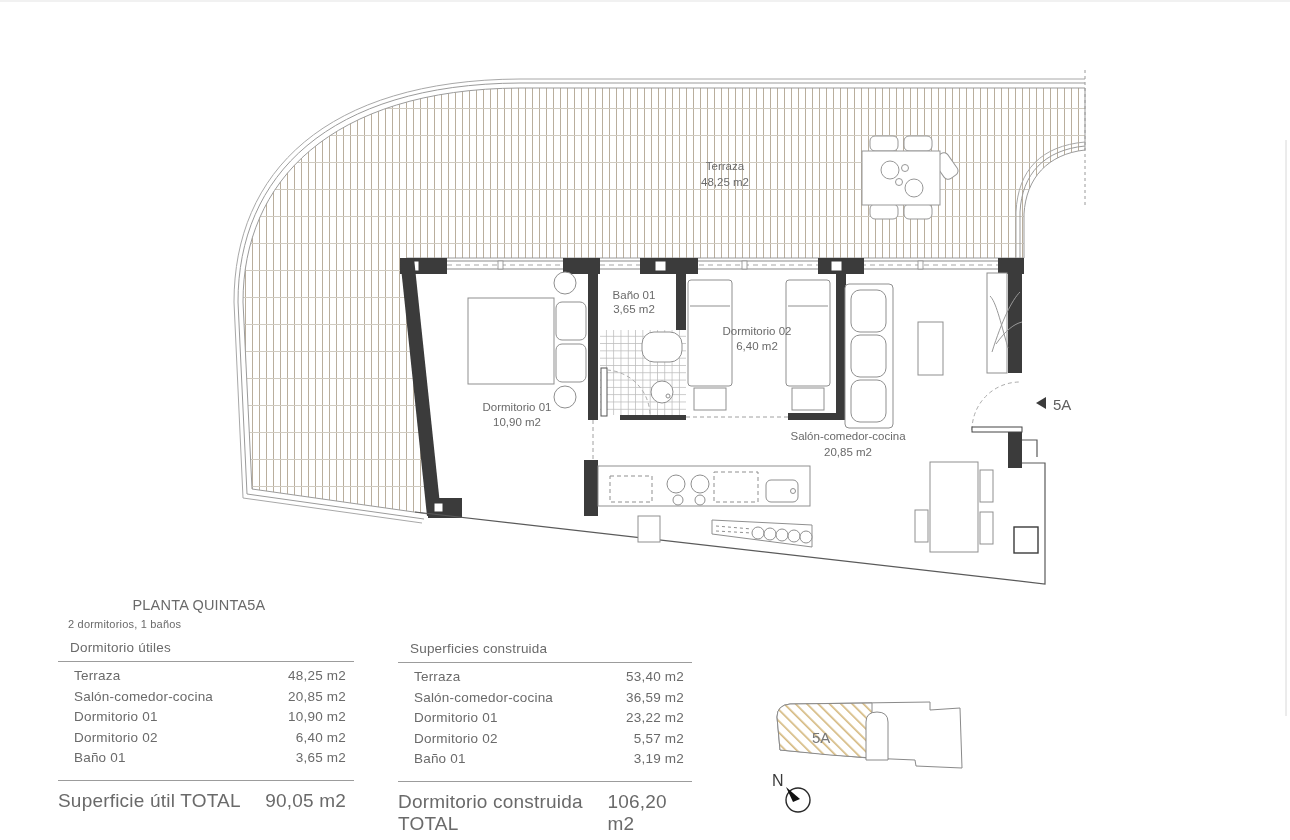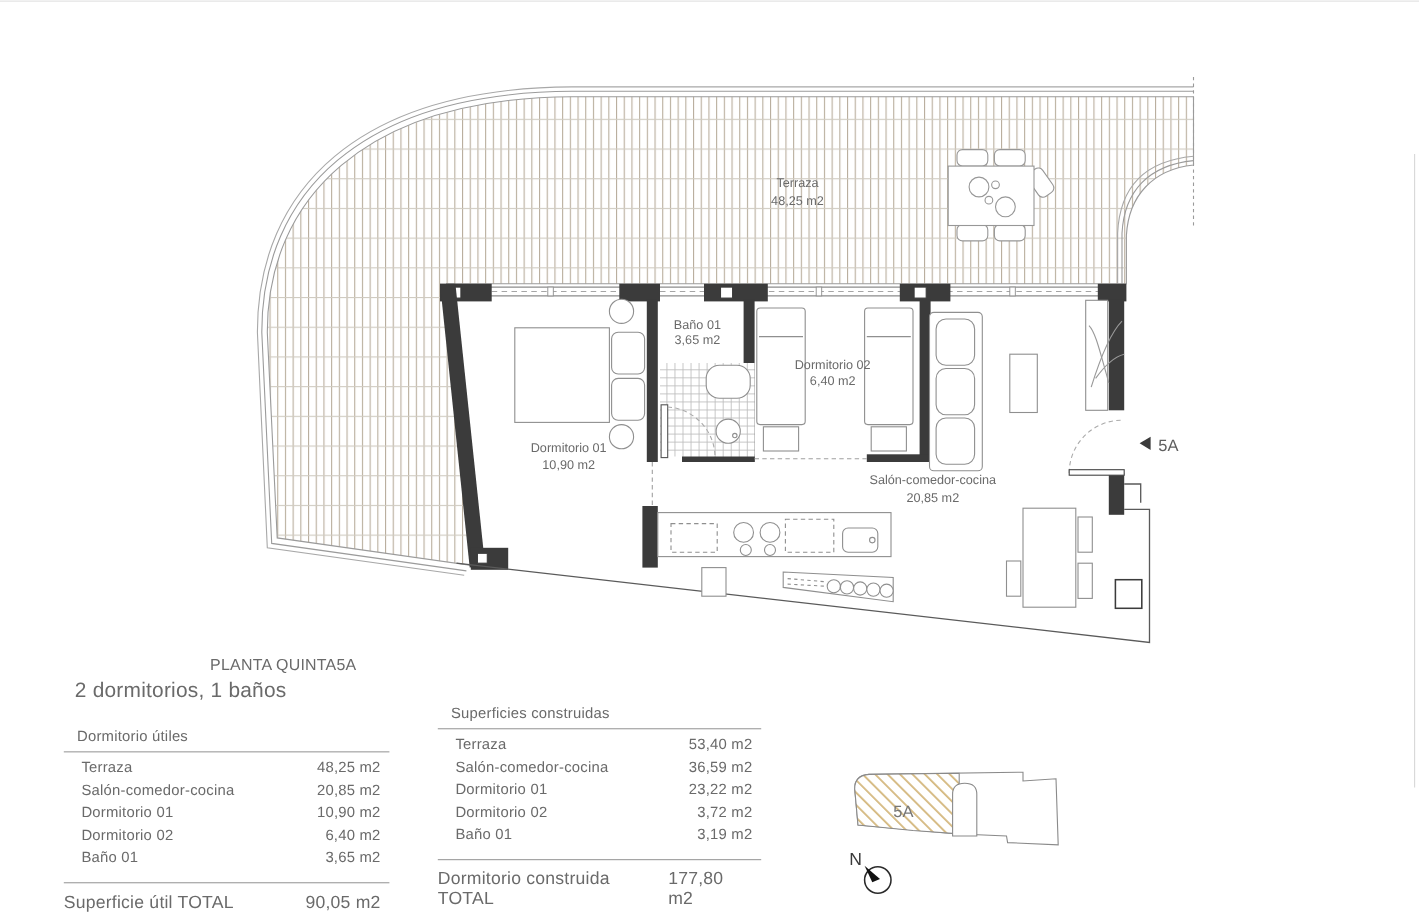--- a/index.html
+++ b/index.html
@@ -1,30 +1,30 @@
 <!DOCTYPE html>
 <html><head>
 <meta charset="utf-8">
 <style>
   html,body{margin:0;padding:0;background:#ffffff;}
   body{width:1290px;height:840px;position:relative;overflow:hidden;
        font-family:"Liberation Sans",sans-serif;}
   svg text{font-family:"Liberation Sans",sans-serif;}
 
   .tbl{position:absolute;color:#6a6a6a;letter-spacing:.2px;}
-  .tbl .row1{display:flex;justify-content:flex-end;font-size:14.5px;
+  .tbl .row1{display:flex;justify-content:center;font-size:14.5px;
              padding:0 30px 0 16px;margin-bottom:5px;}
-  .tbl .subtitle{font-size:19px;padding-left:10px;margin-bottom:22px;}
+  .tbl .subtitle{font-size:11px;padding-left:10px;margin-bottom:10px;}
   .tbl .sec{font-size:13.5px;padding-left:12px;margin-bottom:6px;}
   .tbl .rule{border-top:1px solid #9c9c9c;}
   .tbl .rows{padding-top:4px;}
   .tbl .row{display:flex;justify-content:space-between;font-size:13.5px;
             line-height:20.5px;padding:0 8px 0 16px;}
   .tbl .rule2{margin-top:11px;}
-  .tbl .total{display:flex;justify-content:space-between;font-size:16px;
+  .tbl .total{display:flex;justify-content:space-between;font-size:19px;
               padding:9px 8px 0 0;}
 </style>
 </head>
 <body>
 
 <svg width="1290" height="840" viewBox="0 0 1290 840" style="position:absolute;left:0;top:0;">
   <defs>
     <pattern id="deck" width="7" height="27" patternUnits="userSpaceOnUse">
       <rect width="7" height="27" fill="#ffffff"></rect>
       <line x1="0.5" y1="0" x2="0.5" y2="27" stroke="#b9ae9d" stroke-width="1"></line>
@@ -254,42 +254,42 @@
     </div>
   </div>
   <div class="rule rule2"></div>
   <div class="total">
     <span>Superficie útil TOTAL</span>
     <span>90,05 m2</span>
   </div>
 </div>
 
 <div class="tbl" style="left:398px;top:641px;width:294px;">
-  <div class="sec">Superficies construidas</div>
+  <div class="sec">Superficies construida</div>
   <div class="rule"></div>
   <div class="rows">
     <div class="row">
       <span>Terraza</span>
       <span>53,40 m2</span>
     </div>
     <div class="row">
       <span>Salón-comedor-cocina</span>
       <span>36,59 m2</span>
     </div>
     <div class="row">
       <span>Dormitorio 01</span>
       <span>23,22 m2</span>
     </div>
     <div class="row">
       <span>Dormitorio 02</span>
-      <span>3,72 m2</span>
+      <span>5,57 m2</span>
     </div>
     <div class="row">
       <span>Baño 01</span>
       <span>3,19 m2</span>
     </div>
   </div>
   <div class="rule rule2"></div>
   <div class="total">
     <span>Dormitorio construida TOTAL</span>
-    <span>177,80 m2</span>
+    <span>106,20 m2</span>
   </div>
 </div>
 
 </body></html>

